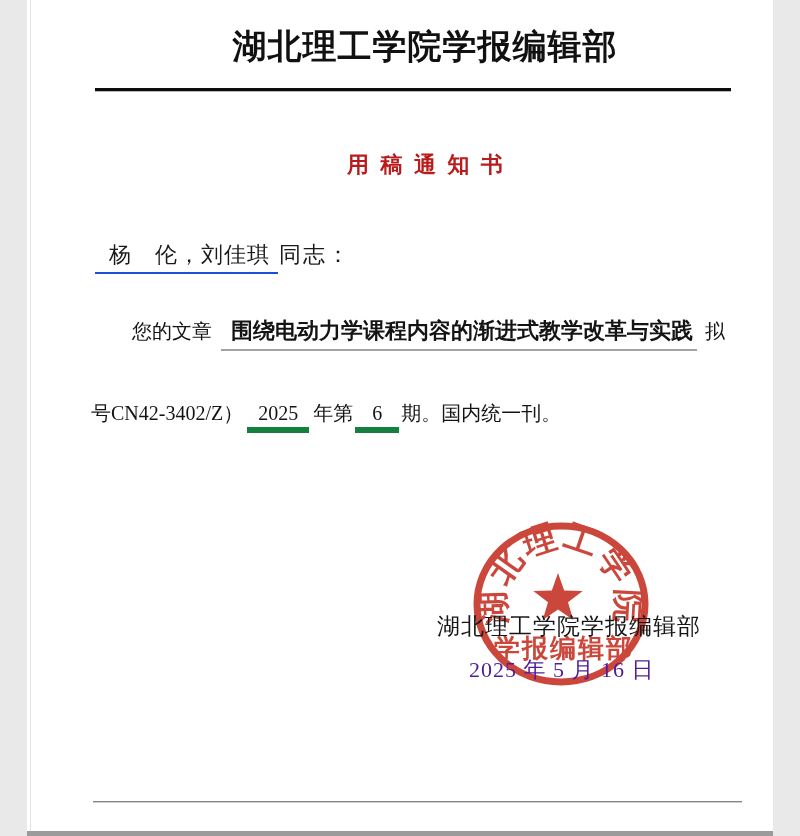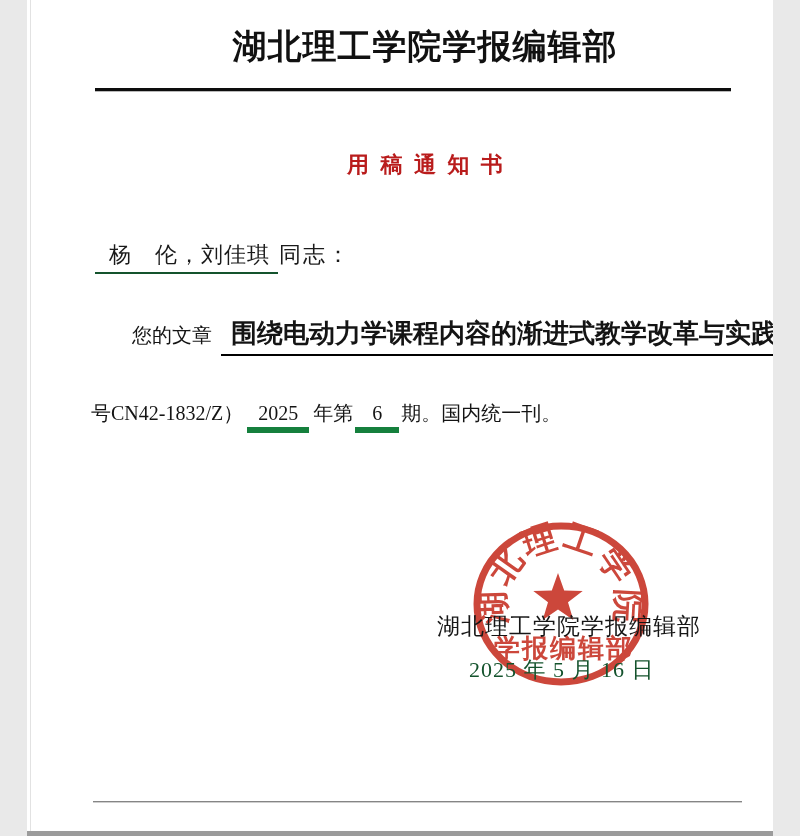--- a/index.html
+++ b/index.html
@@ -40,57 +40,57 @@
     color:#b91c1c;
   }
   .addressee {
     position:absolute; top:240px; left:68px;
     font-size:22px; white-space:nowrap;
   }
   .u-names {
     display:inline-block;
     min-width:169px;
     padding:0 8px 2px 14px;
-    border-bottom:2px solid #14532d;
+    border-bottom:2px solid #1d4ed8;
     letter-spacing:1px;
   }
   .salutation { margin-left:1px; letter-spacing:2px;margin-top:31px; }
   .body-line {
     position:absolute; left:64px; width:700px;
     font-size:20px; white-space:nowrap; color:#141414;
   }
   .bl-1 { top:316px; }
   .bl-2 { top:358px; }
   .bl-3 { top:400px; }
   .lead-in { margin-left:41px; }
   .article-title {
     display:inline-block;
     margin-left:9px;
     padding:0 4px 3px 10px;
-    font-size:26px; font-weight:700;
-    border-bottom:2px solid #000000;
+    font-size:22px; font-weight:700;
+    border-bottom:2px solid #a3a3a3;
     font-family:"Liberation Sans","DejaVu Sans",sans-serif;
   }
   .after-title { margin-left:8px; }
   .u-blank {
     display:inline-block;
     padding:0 4px 2px 4px;
     border-bottom:6px solid #15803d;
     text-align:center;
   }
   .u-year { min-width:62px; margin-left:4px; margin-right:4px; }
   .u-issue { min-width:44px; margin-left:2px; margin-right:2px; }
   .sign-org {
     position:absolute; left:410px; top:611px;
     font-size:23px; letter-spacing:1px; color:#161616;
     z-index:3; white-space:nowrap;
   }
   .sign-date {
     position:absolute; left:442px; top:655px;
-    font-size:22px; letter-spacing:1px; color:#14532d;
+    font-size:22px; letter-spacing:1px; color:#4c1d95;
     z-index:3; white-space:nowrap;
   }
   .seal-svg {
     position:absolute; left:446px; top:518px;
     z-index:2; opacity:0.92;
   }
   .footer-rule {
     position:absolute; left:66px; top:801px; width:649px; height:2px;
     background:#858585;
     border-bottom:1px solid #cfcfcf;
@@ -112,21 +112,21 @@
   <div class="addressee">
     <span class="u-names">杨　伦，刘佳琪</span><span class="salutation">同志：</span>
   </div>
 
   <div class="body-line bl-1">
     <span class="lead-in">您的文章</span><span class="article-title">围绕电动力学课程内容的渐进式教学改革与实践</span><span class="after-title">拟</span>
   </div>
 
 
   <div class="body-line bl-3">
-    <span>号CN42-1832/Z）</span><span class="u-blank u-year">2025</span><span>年第</span><span class="u-blank u-issue">6</span><span>期。国内统一刊。</span>
+    <span>号CN42-3402/Z）</span><span class="u-blank u-year">2025</span><span>年第</span><span class="u-blank u-issue">6</span><span>期。国内统一刊。</span>
   </div>
 
   <svg class="seal-svg" width="180" height="172" viewBox="0 0 180 172">
     <ellipse cx="88" cy="86" rx="84" ry="78" fill="none" stroke-width="7" stroke="#c8382b"></ellipse>
     <path id="sealArcPath" d="M 35.4 105.2 A 56 56 0 1 1 140.6 105.2" fill="none"></path>
     <text font-size="33" font-weight="bold" letter-spacing="3" style="font-family:'Liberation Serif','DejaVu Serif',serif;" fill="#c8382b">
       <textPath href="#sealArcPath" startOffset="0">湖北理工学院</textPath>
     </text>
     <polygon points="85,55 91.2,72.5 109.7,73 95,84.2 100.3,102 85,91.5 69.7,102 75,84.2 60.3,73 78.8,72.5" fill="#c8382b"></polygon>
     <text x="91" y="139" text-anchor="middle" font-size="26" font-weight="bold" letter-spacing="2" style="font-family:'Liberation Serif','DejaVu Serif',serif;" fill="#c8382b">学报编辑部</text>

